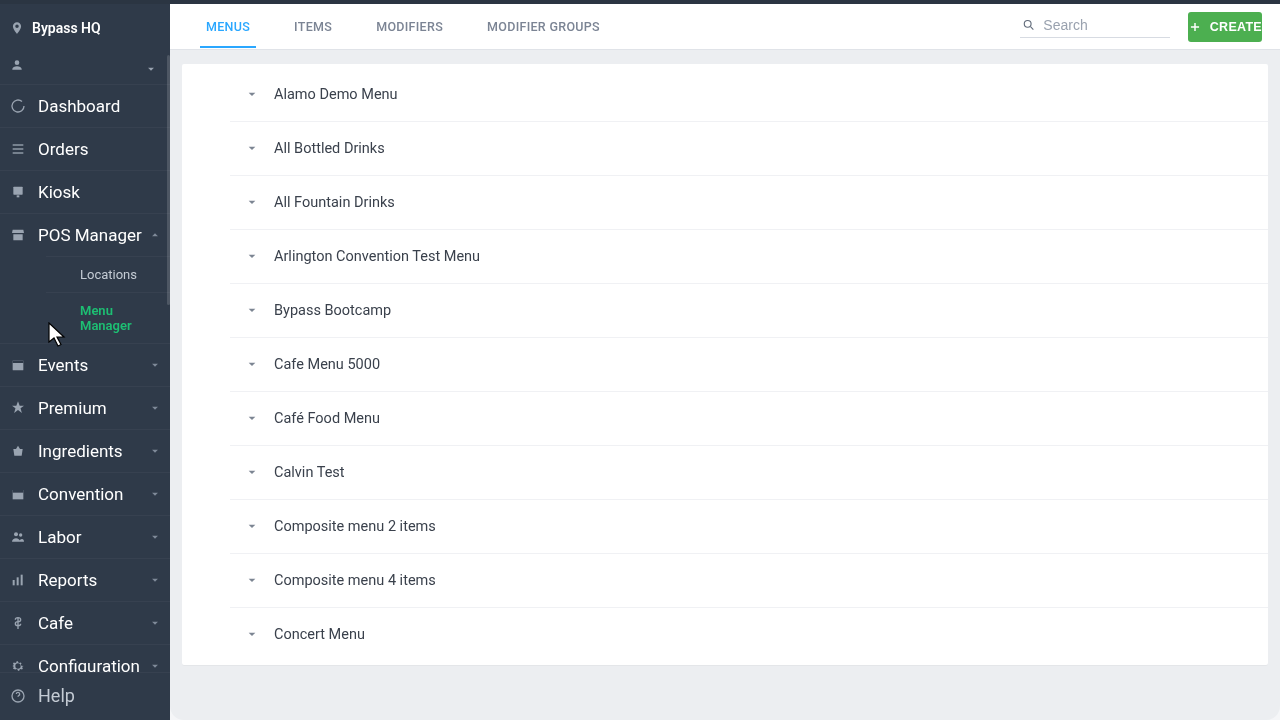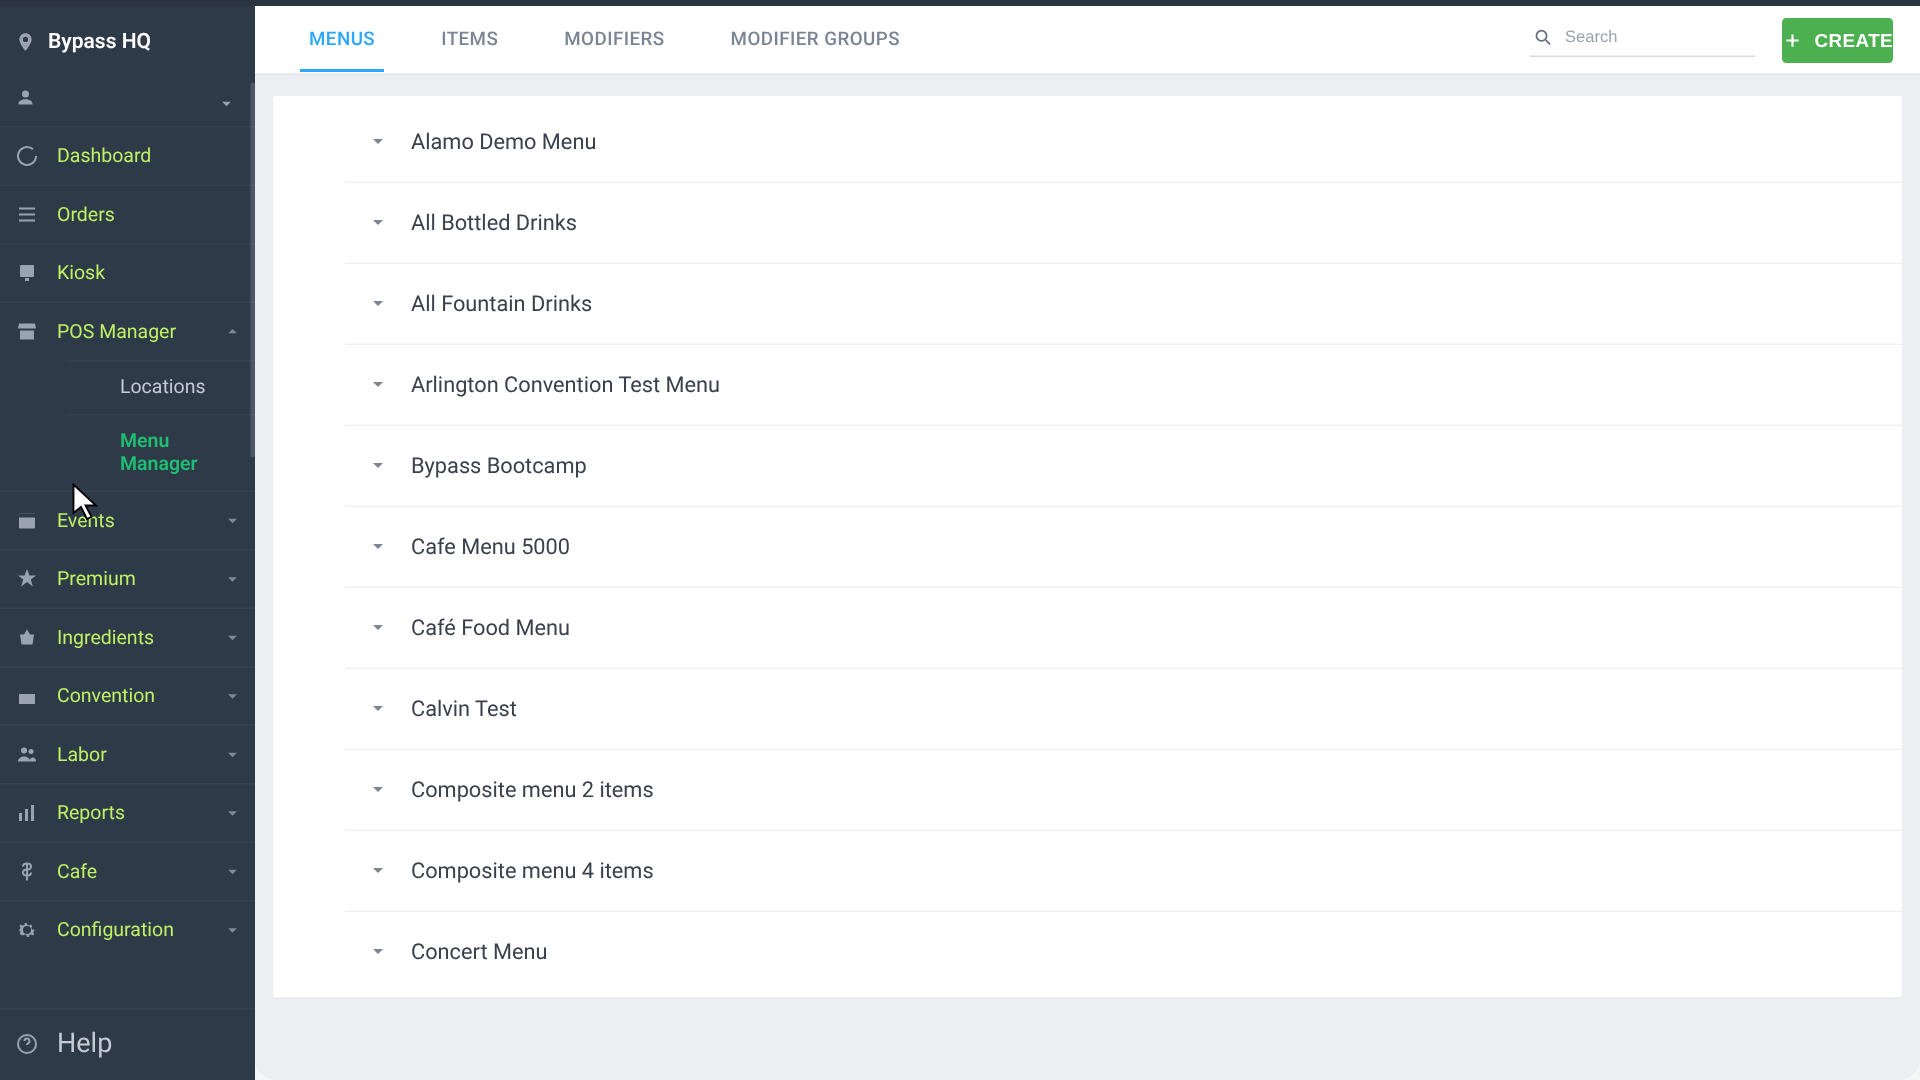--- a/index.html
+++ b/index.html
@@ -15,41 +15,41 @@
   .brand .pin { width: 14px; height: 14px; color: #9aa4b1; }
   .scroll-thin { position: relative; }
   .scroll-thin::after { content: ""; position: absolute; right: 0; top: 55px; width: 3px; height: 250px; background: rgba(255,255,255,0.15); border-radius: 2px; }
 
   .user-row { display: flex; align-items: center; padding: 8px 10px 12px 10px; position: relative; }
   .user-row .caret { width: 14px; height: 14px; color: #9aa4b1; }
   .user-row .more { position: absolute; right: 12px; top: 12px; color: #9aa4b1; }
 
   .nav { list-style: none; flex: 1; overflow: hidden; }
   .nav li { border-top: 1px solid rgba(255,255,255,0.04); }
-  .nav .item { display: flex; align-items: center; padding: 11px 10px; gap: 12px; font-size: 13px; color: #bef264; position: relative; cursor: pointer; }
+  .nav .item { display: flex; align-items: center; padding: 11px 10px; gap: 12px; font-size: 17px; color: #ffffff; position: relative; cursor: pointer; }
   .nav .item svg.ico { width: 16px; height: 16px; color: #9aa4b1; flex-shrink: 0; }
   .nav .item .caret { position: absolute; right: 8px; top: 50%; transform: translateY(-50%); width: 14px; height: 14px; color: #7f8a99; }
   .nav .sub { list-style: none; }
   .nav .sub .subitem { padding: 10px 10px 10px 34px; font-size: 13px; color: #c4cbd4; cursor: pointer; border-top: 1px solid rgba(255,255,255,0.04); margin-left: 46px; }
   .nav .sub .subitem.active { color: #1dbf73; font-weight: 600; }
 
   .help { border-top: 1px solid rgba(255,255,255,0.04); }
   .help .item { display: flex; align-items: center; gap: 12px; padding: 12px 10px 14px 10px; font-size: 18px; color: #c4cbd4; cursor: pointer; }
   .help svg { width: 16px; height: 16px; color: #9aa4b1; }
 
   
   .main { flex: 1; display: flex; flex-direction: column; background: #eceef1; height: 100vh; border-radius: 14px; }
   .topbar { background: #ffffff; border-bottom: 1px solid #e0e3e8; display: flex; align-items: center; padding: 0 18px 0 30px; height: 46px; margin-top: 4px; }
   .tabs { display: flex; gap: 32px; }
   .tab { font-size: 12.5px; letter-spacing: 0.3px; color: #7b8494; padding: 14px 6px 12px 6px; cursor: pointer; border-bottom: 2px solid transparent; font-weight: 500; }
   .tab.active { color: #2aa7ff; border-bottom-color: #2aa7ff; }
   .spacer { flex: 1; }
   .searchwrap { display: flex; align-items: center; gap: 8px; border-bottom: 1px solid #d7dbe2; padding: 2px 2px 4px 2px; width: 150px; margin-right: 18px; }
   .searchwrap svg { width: 16px; height: 16px; color: #616b7a; }
-  .searchwrap input { border: none; outline: none; font-size: 11px; color: #555; width: 100%; background: transparent; }
+  .searchwrap input { border: none; outline: none; font-size: 14px; color: #555; width: 100%; background: transparent; }
   .searchwrap input::placeholder { color: #9aa2af; }
   .create { background: #4caf50; color: #fff; border: none; border-radius: 3px; padding: 8px 0; font-size: 12.5px; font-weight: 600; letter-spacing: 0.3px; display: flex; align-items: center; gap: 8px; cursor: pointer; }
   .create svg { width: 14px; height: 14px; }
 
   .content { padding: 14px 12px 14px 12px; overflow-y: auto; flex: 1; }
   .panel { background: #ffffff; border-radius: 2px; box-shadow: 0 1px 0 rgba(0,0,0,0.03); padding: 4px 0 4px 0; }
   .menu-row { display: flex; align-items: flex-start; gap: 14px; padding: 18px 10px 18px 14px; border-bottom: 1px solid #f0f1f4; cursor: pointer; margin-left: 48px; }
   .menu-row:last-child { border-bottom: none; }
   .menu-row svg { width: 16px; height: 16px; color: #7c8592; }
   .menu-row .name { font-size: 14.5px; color: #3a414c; }

